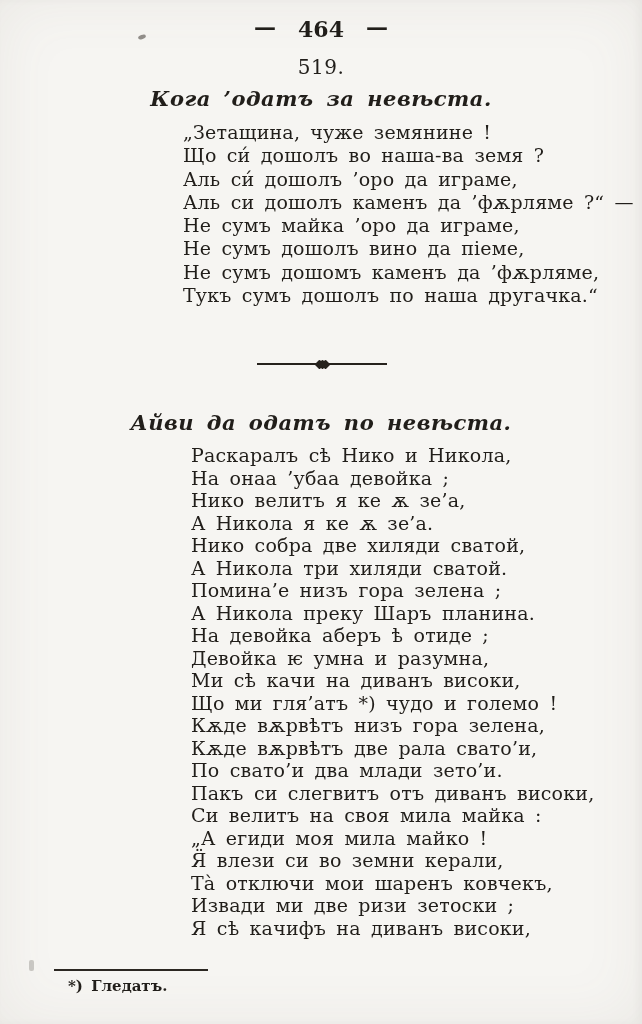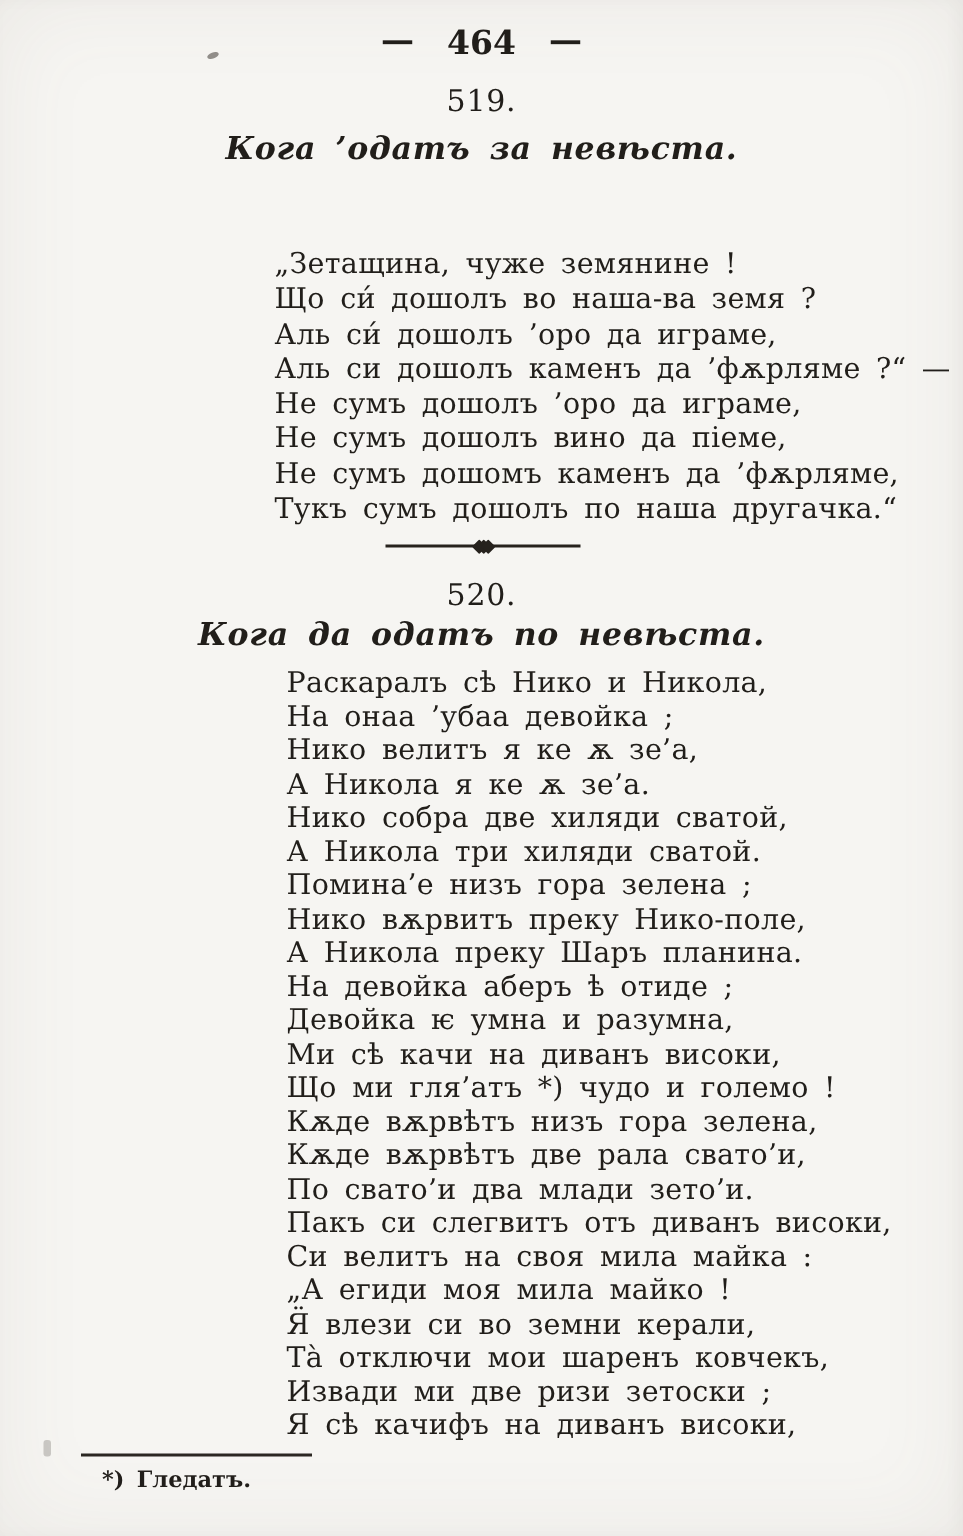--- a/index.html
+++ b/index.html
@@ -28,21 +28,21 @@
 
   .song-title {
     position:absolute; left:0; right:0; text-align:center;
     font-size:21px; font-weight:bold; font-style:italic;
     margin:0; word-spacing:5px; letter-spacing:0.5px;
   }
   .title-1 { top:86px; }
   .title-2 { top:410px; }
 
   .poem { position:absolute; font-size:19px; }
-  .poem-1 { top:121px; left:183px; line-height:23.3px;margin-top:44px; }
+  .poem-1 { top:121px; left:183px; line-height:23.3px; }
   .poem-2 { top:444px; left:191px; line-height:22.5px; }
   .poem-line { white-space:pre; word-spacing:4px; letter-spacing:0.2px; }
 
   .divider {
     position:absolute; top:359px; left:257px; width:130px; height:10px;
     display:flex; align-items:center;
   }
   .divider .line { flex:1; height:2px; background:#26221d; }
   .divider .orn { display:flex; align-items:center; margin:0 1px; }
   .divider .orn i {
@@ -74,47 +74,45 @@
     <span class="rh-dash">—</span><span class="rh-num">464</span><span class="rh-dash">—</span>
   </div>
 
   <div class="song-number num-1">519.</div>
   <h2 class="song-title title-1">Кога ’одатъ за невѣста.</h2>
   <div class="poem poem-1">
       <div class="poem-line">„Зетащина, чуже земянине !</div>
       <div class="poem-line">Що си́ дошолъ во наша-ва земя ?</div>
       <div class="poem-line">Аль си́ дошолъ ’оро да играме,</div>
       <div class="poem-line">Аль си дошолъ каменъ да ’фѫрляме ?“ —</div>
-      <div class="poem-line">Не сумъ дошолъ ’оро да играме,</div>
+      <div class="poem-line">Не сумъ майка ’оро да играме,</div>
       <div class="poem-line">Не сумъ дошолъ вино да піеме,</div>
       <div class="poem-line">Не сумъ дошомъ каменъ да ’фѫрляме,</div>
       <div class="poem-line">Тукъ сумъ дошолъ по наша другачка.“</div>
     </div>
 
   <div class="divider">
     <span class="line"></span>
     <span class="orn">
         <i></i>
         <i></i>
         <i></i>
       </span>
     <span class="line"></span>
   </div>
 
-  <div class="song-number num-2">520.</div>
-  <h2 class="song-title title-2">Кога да одатъ по невѣста.</h2>
+  <h2 class="song-title title-2">Айви да одатъ по невѣста.</h2>
   <div class="poem poem-2">
       <div class="poem-line">Раскаралъ сѣ Нико и Никола,</div>
       <div class="poem-line">На онаа ’убаа девойка ;</div>
       <div class="poem-line">Нико велитъ я ке ѫ зе’а,</div>
       <div class="poem-line">А Никола я ке ѫ зе’а.</div>
       <div class="poem-line">Нико собра две хиляди сватой,</div>
       <div class="poem-line">А Никола три хиляди сватой.</div>
       <div class="poem-line">Помина’е низъ гора зелена ;</div>
-      <div class="poem-line">Нико вѫрвитъ преку Нико-поле,</div>
       <div class="poem-line">А Никола преку Шаръ планина.</div>
       <div class="poem-line">На девойка аберъ ѣ отиде ;</div>
       <div class="poem-line">Девойка ѥ умна и разумна,</div>
       <div class="poem-line">Ми сѣ качи на диванъ високи,</div>
       <div class="poem-line">Що ми гля’атъ *) чудо и големо !</div>
       <div class="poem-line">Кѫде вѫрвѣтъ низъ гора зелена,</div>
       <div class="poem-line">Кѫде вѫрвѣтъ две рала свато’и,</div>
       <div class="poem-line">По свато’и два млади зето’и.</div>
       <div class="poem-line">Пакъ си слегвитъ отъ диванъ високи,</div>
       <div class="poem-line">Си велитъ на своя мила майка :</div>

